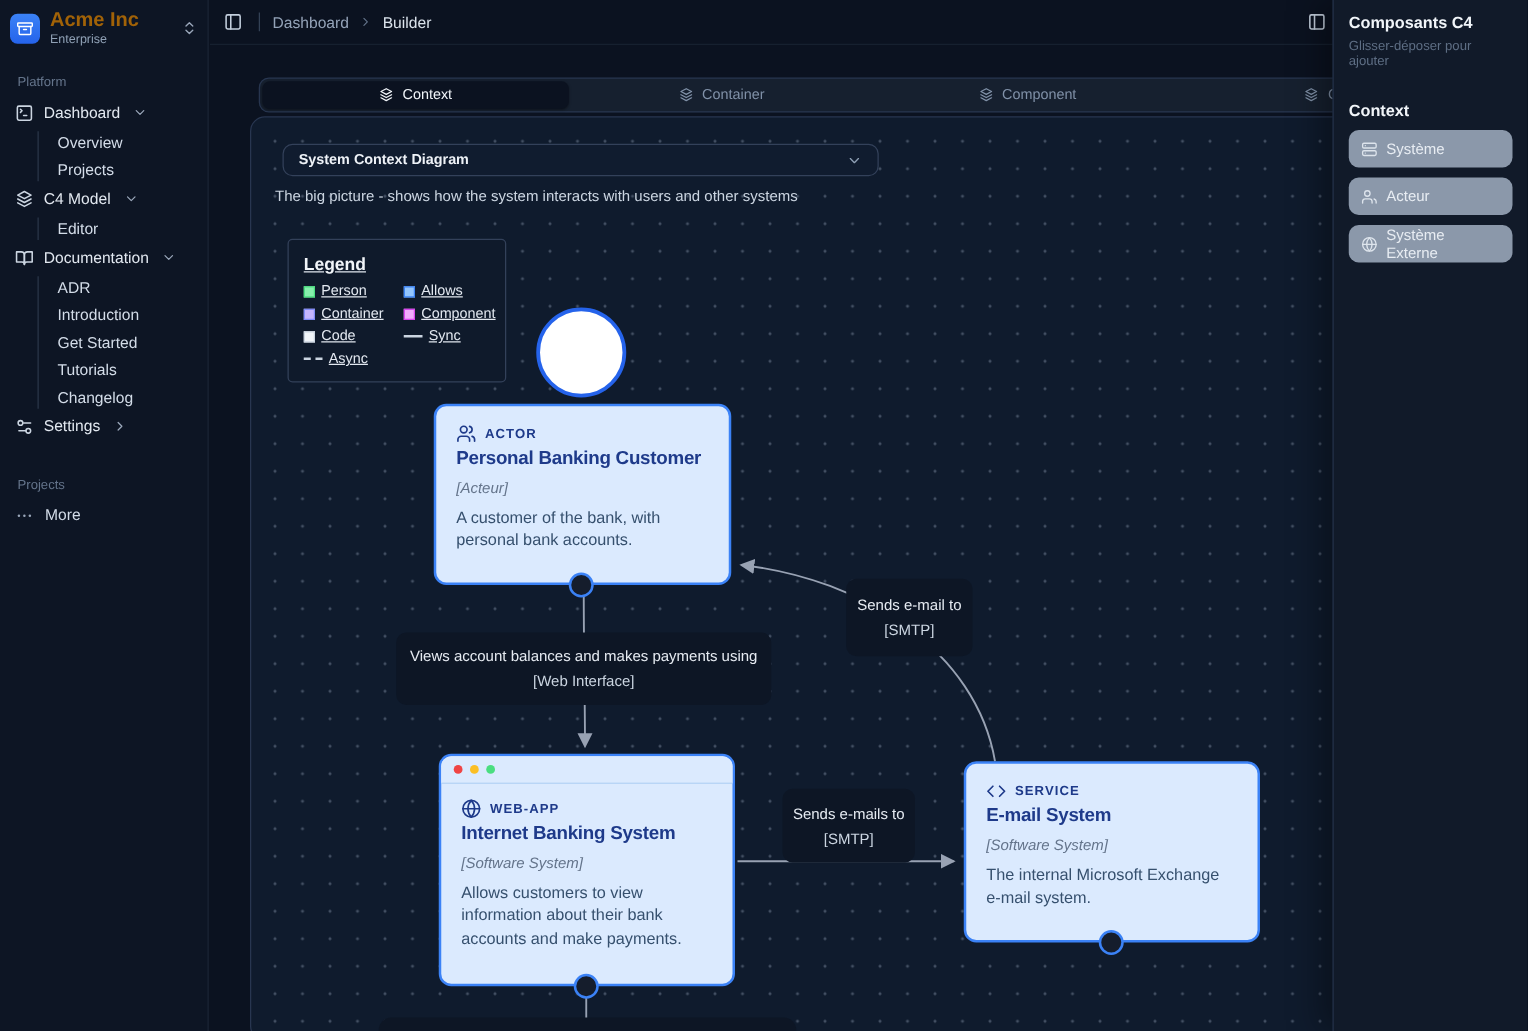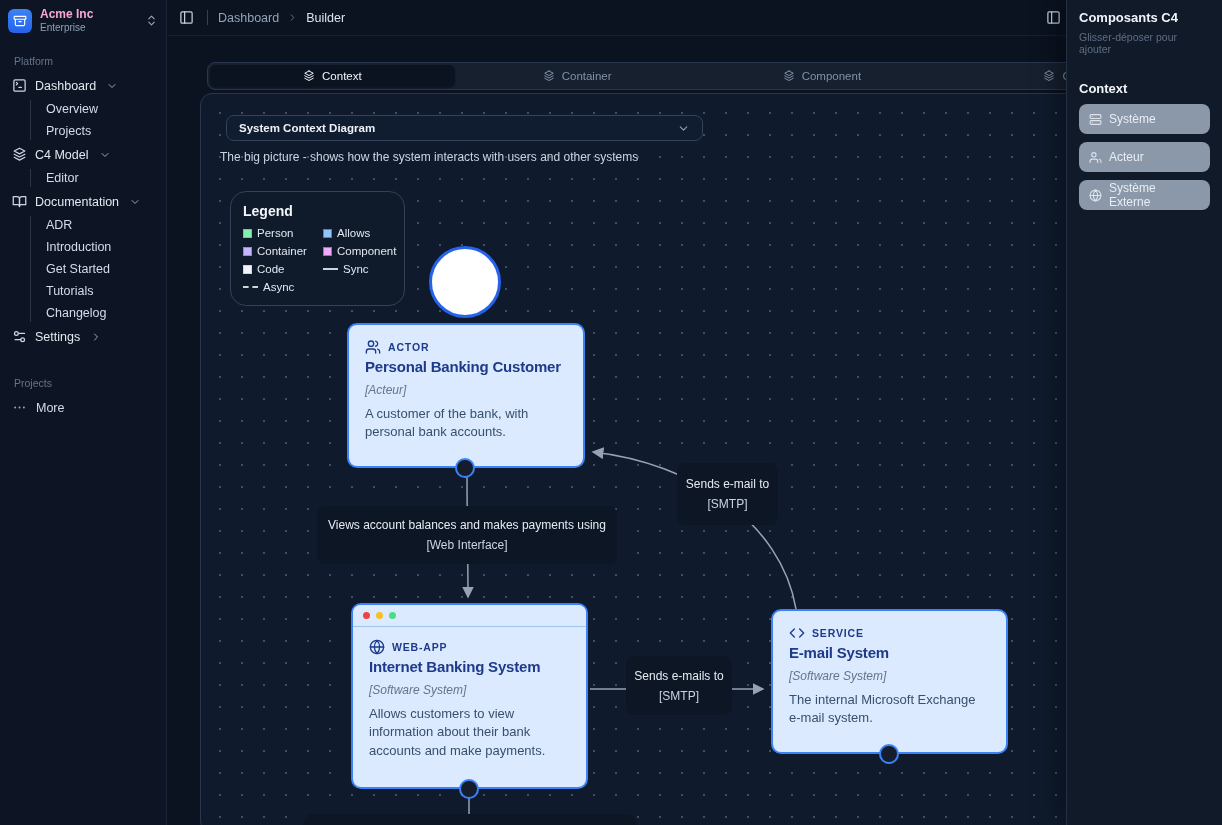--- a/index.html
+++ b/index.html
@@ -9,21 +9,21 @@
   svg { display:block; }
   .ic { stroke:currentColor; fill:none; stroke-width:2; stroke-linecap:round; stroke-linejoin:round; }
 
   
   .sidebar { position:absolute; left:0; top:0; width:167px; height:825px;
     background:#0d1524; border-right:1px solid #1b2535; }
   .org { display:flex; align-items:center; gap:8px; padding:8px 8px; cursor:pointer; }
   .org-logo { width:24px; height:24px; border-radius:6px; background:linear-gradient(180deg,#3b82f6,#2563eb);
     display:flex; align-items:center; justify-content:center; color:#fff; flex:0 0 auto; }
   .org-text { display:flex; flex-direction:column; line-height:1.15; flex:1; }
-  .org-name { font-size:12px; font-weight:bold; color:#f9a8d4; }
+  .org-name { font-size:16px; font-weight:bold; color:#a16207; }
   .org-plan { font-size:10px; color:#8fa0b5; }
   .org-chev { color:#9aa7ba; }
   .sec-label { font-size:10.5px; color:#64748b; padding:14px 14px 6px 14px; }
   .nav-row { display:flex; align-items:center; gap:8px; padding:5px 8px; margin:0 4px;
     border-radius:6px; cursor:pointer; color:#e2e8f0; font-size:12.5px; }
   .nav-ic { color:#cbd5e1; display:flex; }
   .nav-chev { color:#9aa7ba; display:flex; margin-left:2px; }
   .sub-group { position:relative; margin-left:30px; padding-left:10px; }
   .sub-group::before { content:""; position:absolute; left:0; top:2px; bottom:2px; width:1px; background:#2a3648; }
   .sub-item { font-size:12.5px; color:#d3dce8; padding:4px 6px; border-radius:6px; cursor:pointer; }
@@ -59,21 +59,21 @@
   .edges { position:absolute; left:0; top:0; z-index:1; }
 
   .dd { position:absolute; left:25px; top:21px; width:477px; height:26px; z-index:3;
     background:#101c2f; border:1px solid #33415a; border-radius:8px;
     display:flex; align-items:center; padding:0 12px; cursor:pointer; }
   .dd-val { font-size:11.5px; font-weight:bold; color:#eef2f7; flex:1; }
   .dd-chev { color:#8fa0b5; display:flex; }
   .canvas-desc { position:absolute; left:19px; top:56px; font-size:12px; color:#cbd5e1; z-index:3; }
 
   .legend { position:absolute; left:29px; top:97px; width:175px; z-index:3;
-    background:#0f1a2b; border:1px solid #33415a; border-radius:16px; padding:11px 12px 12px; }
+    background:#0f1a2b; border:1px solid #33415a; border-radius:4px; padding:11px 12px 12px;text-decoration:underline; }
   .legend-title { font-size:14px; font-weight:bold; color:#f1f5f9; margin-bottom:8px; }
   .legend-grid { display:grid; grid-template-columns:74px auto; row-gap:6px; column-gap:6px; }
   .lg-item { display:flex; align-items:center; gap:5px; font-size:11.5px; color:#e2e8f0; }
   .sw { width:9px; height:9px; flex:0 0 auto; }
   .sw-person { background:#86efac; border:1px solid #4ade80; }
   .sw-system { background:#93c5fd; border:1px solid #3b82f6; }
   .sw-container { background:#c4b5fd; border:1px solid #818cf8; }
   .sw-component { background:#f0abfc; border:1px solid #d946ef; }
   .sw-code { background:#f1f5f9; border:1px solid #cbd5e1; }
   .ln { width:15px; height:0; border-top:2px solid #cbd5e1; flex:0 0 auto; }
@@ -102,21 +102,21 @@
   .handle-actor { left:254px; top:364px; }
   .handle-webapp { left:258px; top:685px; }
   .handle-service { left:678px; top:650px; }
 
   
   .elabel { position:absolute; z-index:3; background:#0d1625; border-radius:8px;
     display:flex; flex-direction:column; align-items:center; justify-content:center; gap:6px;
     text-align:center; }
   .el-1 { left:116px; top:412px; width:300px; height:58px; }
   .el-2 { left:476px; top:369px; width:101px; height:62px; }
-  .el-3 { left:425px; top:562px; width:106px; height:59px; }
+  .el-3 { left:425px; top:537px; width:106px; height:59px; }
   .el-line1 { font-size:12px; color:#e6ebf2; }
   .el-line2 { font-size:12px; color:#cbd5e1; }
   .el-partial { position:absolute; left:102px; top:720px; width:334px; height:46px;
     background:#0d1625; border-radius:10px; z-index:3; }
 
   
   .rpanel { position:absolute; left:1066px; top:0; width:156px; height:825px; z-index:20;
     background:#111a29; border-left:1px solid #233048; box-shadow:-10px 0 24px rgba(0,0,0,.35);
     padding:10px 12px; }
   .rp-title { font-size:13px; font-weight:bold; color:#f1f5f9; }

